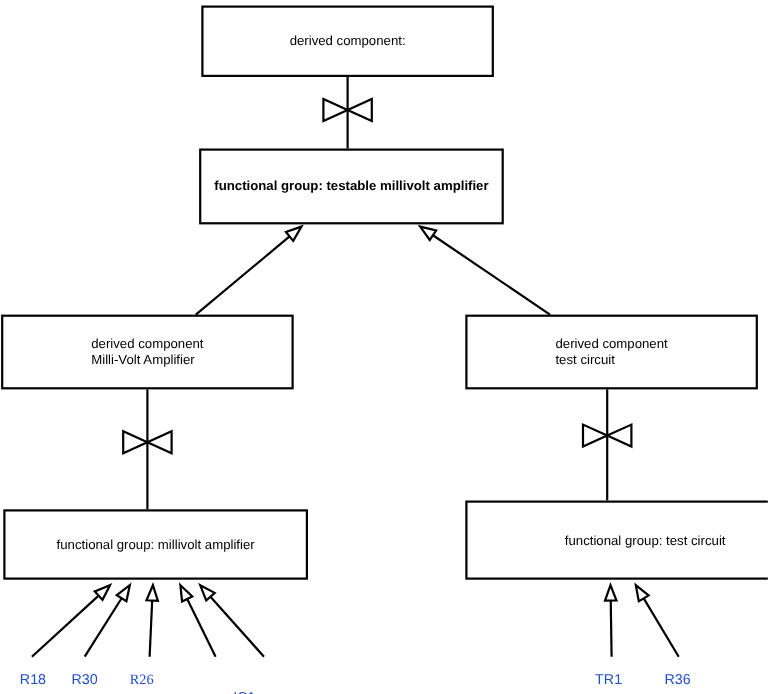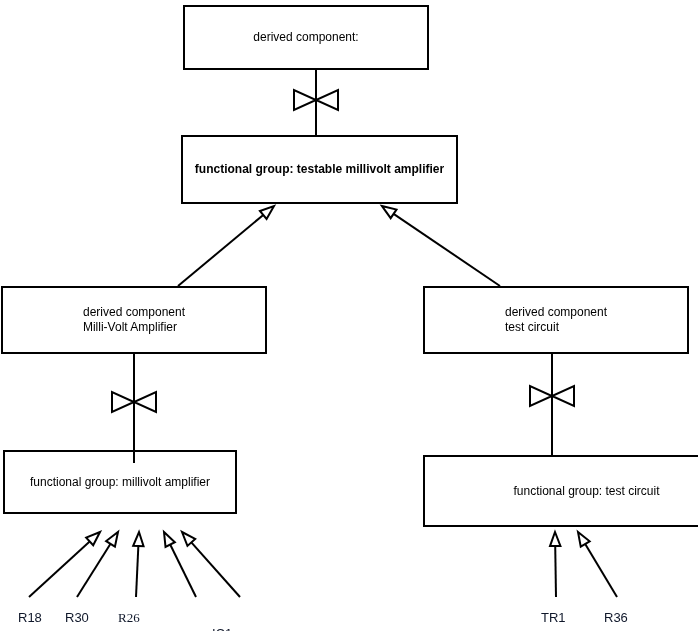--- a/index.html
+++ b/index.html
@@ -29,50 +29,50 @@
     white-space:pre;
     text-align:left;
     padding:0;
     margin:0;
   }
   .node-text.centered{ text-align:center; }
   .leaf-label{
     position:absolute;
     font-size:13px;
     line-height:15px;
-    color:#0f172a;
+    color:#1d4ed8;
     white-space:pre;
   }
   svg.overlay{
     position:absolute;left:0;top:0;width:698px;height:631px;
     pointer-events:none;
   }
 </style>
 </head>
 <body>
 
 <div id="diagram">
 
-  <div class="node-box" id="box-0" style="left: 183px; top: 5px; width: 246px; height: 65px;">
+  <div class="node-box" id="box-0" style="left: 183px; top: 5px; width: 266px; height: 65px;">
     <div class="node-text"><span>derived component:</span><br></div>
   </div>
 
   <div class="node-box" id="box-1" style="left: 181px; top: 135px; width: 277px; height: 69px; font-weight: bold;">
     <div class="node-text centered"><span>functional group: testable millivolt amplifier</span></div>
   </div>
 
   <div class="node-box" id="box-2" style="left: 1px; top: 286px; width: 266px; height: 68px;">
     <div class="node-text"><span>derived component</span><br><span>Milli-Volt Amplifier</span></div>
   </div>
 
   <div class="node-box" id="box-3" style="left: 423px; top: 286px; width: 266px; height: 68px;">
     <div class="node-text"><span>derived component</span><br><span>test circuit</span></div>
   </div>
 
-  <div class="node-box" id="box-4" style="left: 3px; top: 450px; width: 234px; height: 64px;">
+  <div class="node-box" id="box-4" style="left: 3px; top: 463px; width: 277px; height: 64px;">
     <div class="node-text centered"><span>functional group: millivolt amplifier</span></div>
   </div>
 
   <div class="node-box" id="box-5" style="left: 423px; top: 455px; width: 327px; height: 72px;">
     <div class="node-text centered"><span>functional group: test circuit</span></div>
   </div>
 
   <div class="leaf-label" id="leaf-0" style="left: 18px; top: 610px;">R18</div>
   <div class="leaf-label" id="leaf-1" style="left: 65px; top: 610px; text-align: center;">R30</div>
   <div class="leaf-label" id="leaf-2" style="left: 118px; top: 610px; font-family: Liberation Serif, serif;">R26</div>

